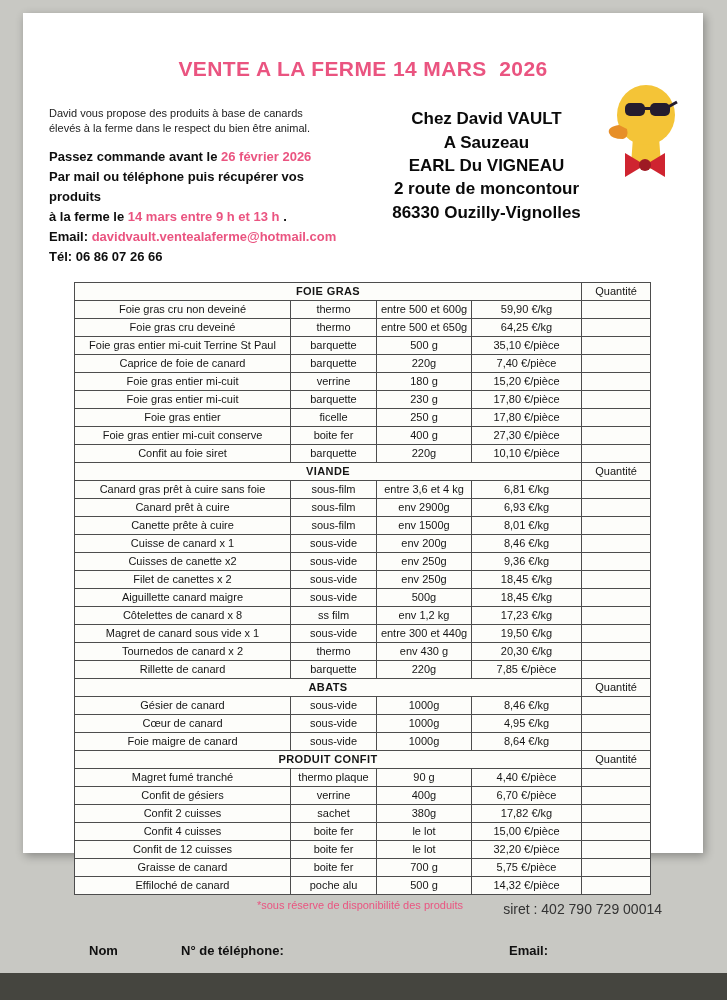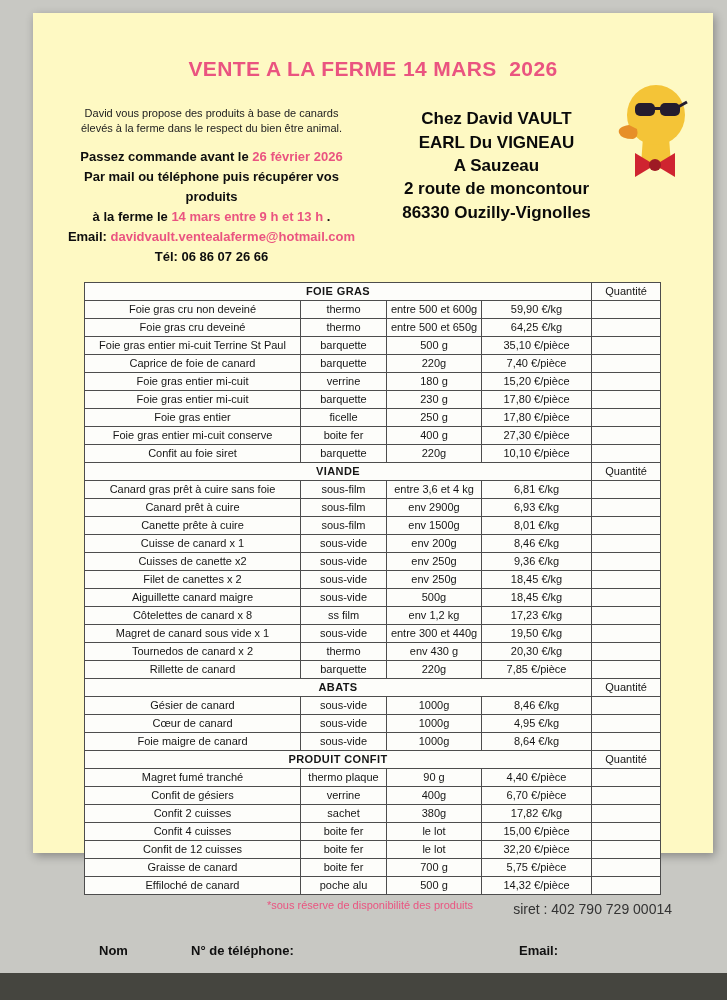--- a/index.html
+++ b/index.html
@@ -2,34 +2,34 @@
 <html><head>
 <meta charset="utf-8">
 <style>
   html,body{margin:0;padding:0;}
   body{
     width:727px;height:1000px;position:relative;overflow:hidden;
     background:#c8c8c3;
     font-family:"Liberation Sans", sans-serif;
   }
   .paper{
-    position:absolute;left:33px;top:13px;width:680px;height:840px;
-    background:#fef9c3;
+    position:absolute;left:23px;top:13px;width:680px;height:840px;
+    background:#ffffff;
     box-shadow:2px 3px 9px rgba(0,0,0,.32);
   }
   .scan-band{
     position:absolute;left:0;bottom:0;width:727px;height:27px;
     background:#45453f;
   }
   .title{
     margin-top:44px;text-align:center;color:#ea5480;
     font-size:21px;font-weight:bold;letter-spacing:.4px;white-space:pre-wrap;
   }
   .header{display:flex;margin-top:8px;padding:0 26px;}
-  .header-left{width:305px;text-align:center;}
+  .header-left{width:305px;text-align:left;}
   .intro{font-size:11px;color:#222;line-height:1.35;}
   .order-block{font-size:13px;font-weight:bold;color:#0e0e0e;line-height:1.55;}
   .pink{color:#ea5480;}
   .header-right{flex:1;position:relative;text-align:center;padding-right:58px;padding-top:12px;}
   .address-line{font-size:17px;font-weight:bold;line-height:1.38;color:#0a0a0a;}
   .duck{position:absolute;top:-14px;right:-8px;width:80px;height:102px;}
   .price-table{border-collapse:collapse;margin:14px 0 0 51px;width:576px;table-layout:fixed;}
   .price-table td{
     border:1px solid #4d4d4d;background:#fdfdfa;height:17px;
     text-align:center;font-size:11px;color:#151515;padding:0 2px;
@@ -74,22 +74,22 @@
         <path d="M14 44 Q2 46 4 52 Q6 58 18 58 Q24 56 22 48 Z" fill="#e78f28"></path>
         <rect x="20" y="22" width="20" height="13" rx="5" fill="#241c2e"></rect>
         <rect x="45" y="22" width="20" height="13" rx="5" fill="#241c2e"></rect>
         <rect x="38" y="26" width="9" height="3" fill="#241c2e"></rect>
         <path d="M63 26 L72 21" stroke="#241c2e" stroke-width="3"></path>
         <path d="M40 84 L20 72 L20 96 Z" fill="#cf2430"></path>
         <path d="M40 84 L60 72 L60 96 Z" fill="#cf2430"></path>
         <circle cx="40" cy="84" r="6" fill="#9e1a24"></circle>
       </svg>
       <div class="address-line">Chez David VAULT</div>
+      <div class="address-line">A Sauzeau</div>
       <div class="address-line">EARL Du VIGNEAU</div>
-      <div class="address-line">A Sauzeau</div>
       <div class="address-line">2 route de moncontour</div>
       <div class="address-line">86330 Ouzilly-Vignolles</div>
     </div>
   </div>
 
   <table class="price-table">
     <colgroup>
       <col style="width:216px">
         <col style="width:86px">
         <col style="width:95px">

